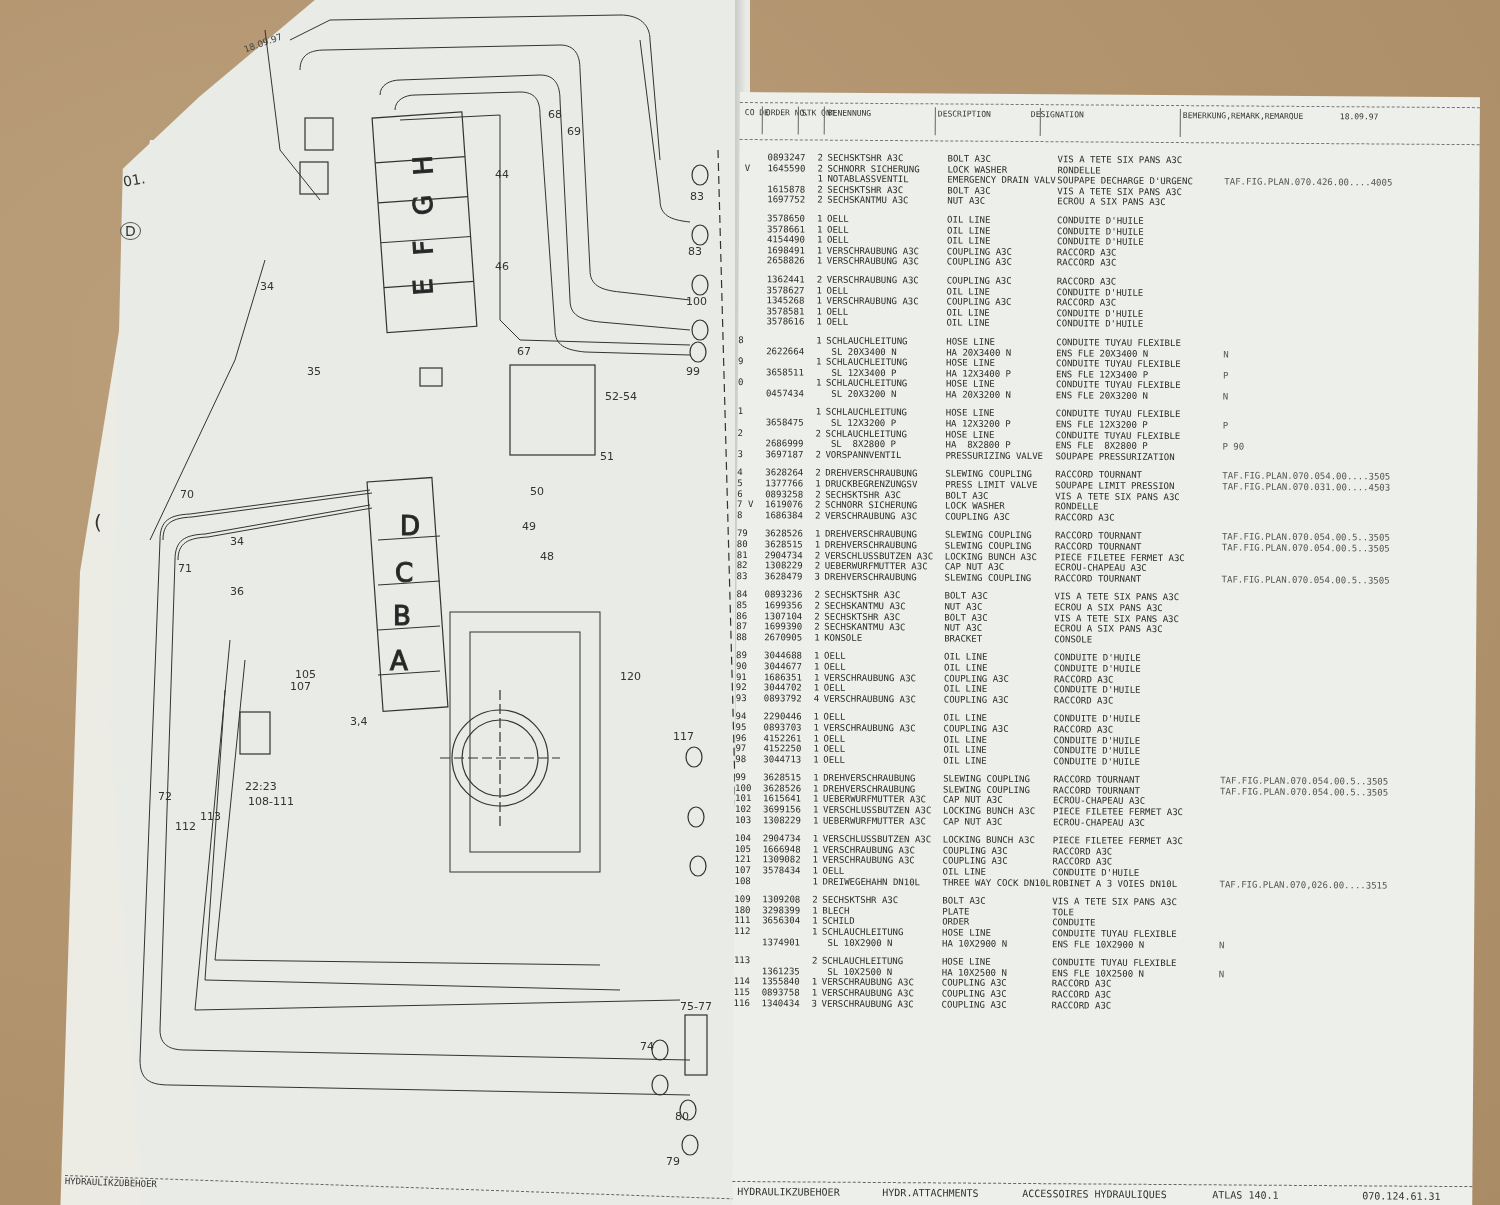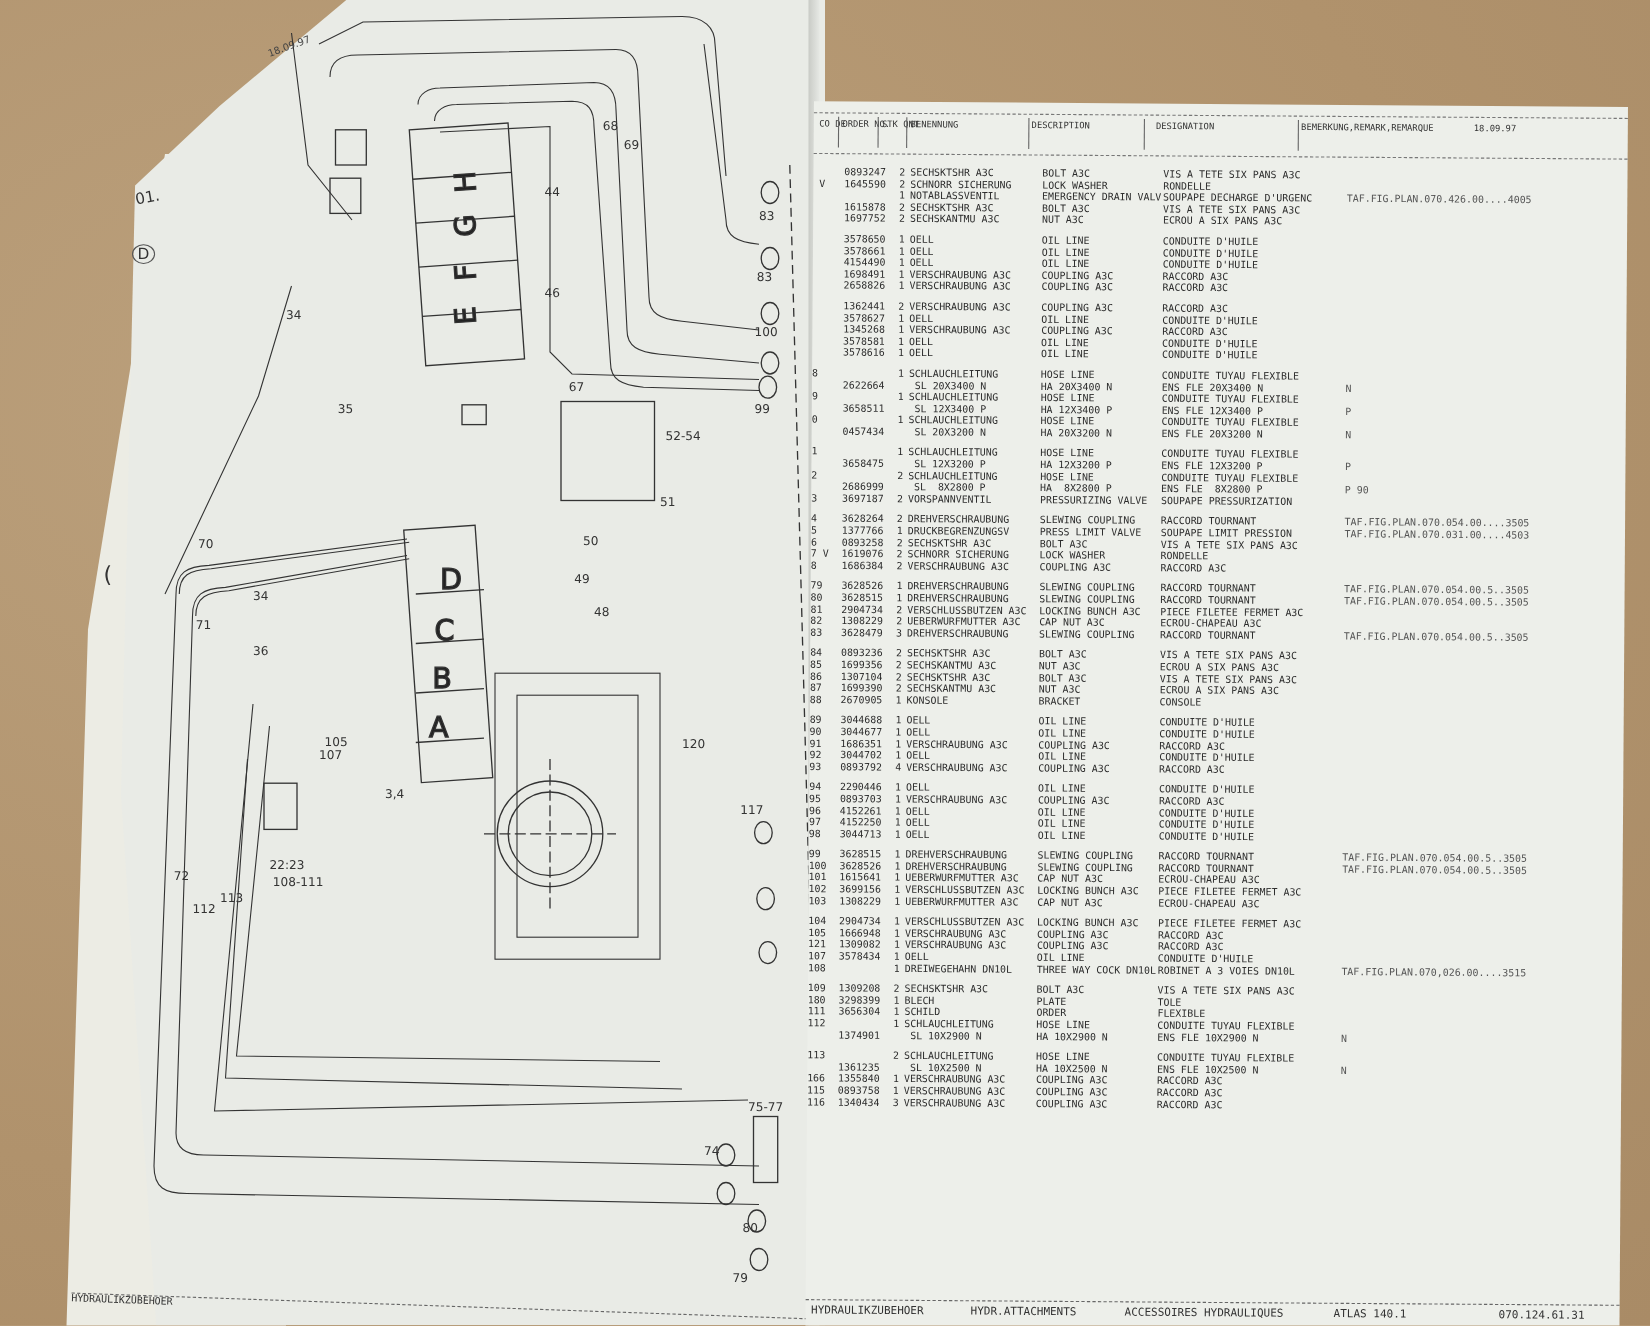--- a/index.html
+++ b/index.html
@@ -177,21 +177,21 @@
     <span class="c" style="left:5px">CO DE</span>
     <span class="sep" style="left:22px"></span>
     <span class="c" style="left:26px">ORDER NO.</span>
     <span class="sep" style="left:58px"></span>
     <span class="c" style="left:62px">STK QNT</span>
     <span class="sep" style="left:84px"></span>
     <span class="c" style="left:88px">BENENNUNG</span>
     <span class="sep" style="left:195px"></span>
     <span class="c" style="left:198px">DESCRIPTION</span>
     <span class="sep" style="left:300px"></span>
-    <span class="c" style="left:311px">DESIGNATION</span>
+    <span class="c" style="left:291px">DESIGNATION</span>
     <span class="sep" style="left:440px"></span>
     <span class="c" style="left:443px">BEMERKUNG,REMARK,REMARQUE</span>
     <span class="c" style="left:600px">18.09.97</span>
   </div>
 
   <div class="rows" id="rows">
       <div class="row"><span class="pos"></span><span class="ord">0893247</span><span class="qty">2</span><span class="ben">SECHSKTSHR A3C</span><span class="desc">BOLT A3C</span><span class="desi">VIS A TETE SIX PANS A3C</span><span class="rem"></span></div>
       <div class="row"><span class="pos"> V</span><span class="ord">1645590</span><span class="qty">2</span><span class="ben">SCHNORR SICHERUNG</span><span class="desc">LOCK WASHER</span><span class="desi">RONDELLE</span><span class="rem"></span></div>
       <div class="row"><span class="pos"></span><span class="ord"></span><span class="qty">1</span><span class="ben">NOTABLASSVENTIL</span><span class="desc">EMERGENCY DRAIN VALV</span><span class="desi">SOUPAPE DECHARGE D'URGENC</span><span class="rem">TAF.FIG.PLAN.070.426.00....4005</span></div>
       <div class="row"><span class="pos"></span><span class="ord">1615878</span><span class="qty">2</span><span class="ben">SECHSKTSHR A3C</span><span class="desc">BOLT A3C</span><span class="desi">VIS A TETE SIX PANS A3C</span><span class="rem"></span></div>
@@ -259,27 +259,27 @@
       <div class="row"><span class="pos">103</span><span class="ord">1308229</span><span class="qty">1</span><span class="ben">UEBERWURFMUTTER A3C</span><span class="desc">CAP NUT A3C</span><span class="desi">ECROU-CHAPEAU A3C</span><span class="rem"></span></div>
       <div class="gap"></div>
       <div class="row"><span class="pos">104</span><span class="ord">2904734</span><span class="qty">1</span><span class="ben">VERSCHLUSSBUTZEN A3C</span><span class="desc">LOCKING BUNCH A3C</span><span class="desi">PIECE FILETEE FERMET A3C</span><span class="rem"></span></div>
       <div class="row"><span class="pos">105</span><span class="ord">1666948</span><span class="qty">1</span><span class="ben">VERSCHRAUBUNG A3C</span><span class="desc">COUPLING A3C</span><span class="desi">RACCORD A3C</span><span class="rem"></span></div>
       <div class="row"><span class="pos">121</span><span class="ord">1309082</span><span class="qty">1</span><span class="ben">VERSCHRAUBUNG A3C</span><span class="desc">COUPLING A3C</span><span class="desi">RACCORD A3C</span><span class="rem"></span></div>
       <div class="row"><span class="pos">107</span><span class="ord">3578434</span><span class="qty">1</span><span class="ben">OELL</span><span class="desc">OIL LINE</span><span class="desi">CONDUITE D'HUILE</span><span class="rem"></span></div>
       <div class="row"><span class="pos">108</span><span class="ord"></span><span class="qty">1</span><span class="ben">DREIWEGEHAHN DN10L</span><span class="desc">THREE WAY COCK DN10L</span><span class="desi">ROBINET A 3 VOIES DN10L</span><span class="rem">TAF.FIG.PLAN.070,026.00....3515</span></div>
       <div class="gap"></div>
       <div class="row"><span class="pos">109</span><span class="ord">1309208</span><span class="qty">2</span><span class="ben">SECHSKTSHR A3C</span><span class="desc">BOLT A3C</span><span class="desi">VIS A TETE SIX PANS A3C</span><span class="rem"></span></div>
       <div class="row"><span class="pos">180</span><span class="ord">3298399</span><span class="qty">1</span><span class="ben">BLECH</span><span class="desc">PLATE</span><span class="desi">TOLE</span><span class="rem"></span></div>
-      <div class="row"><span class="pos">111</span><span class="ord">3656304</span><span class="qty">1</span><span class="ben">SCHILD</span><span class="desc">ORDER</span><span class="desi">FLEXIBLE</span><span class="rem"></span></div>
+      <div class="row"><span class="pos">111</span><span class="ord">3656304</span><span class="qty">1</span><span class="ben">SCHILD</span><span class="desc">ORDER</span><span class="desi">CONDUITE</span><span class="rem"></span></div>
       <div class="row"><span class="pos">112</span><span class="ord"></span><span class="qty">1</span><span class="ben">SCHLAUCHLEITUNG</span><span class="desc">HOSE LINE</span><span class="desi">CONDUITE TUYAU FLEXIBLE</span><span class="rem"></span></div>
       <div class="row"><span class="pos"></span><span class="ord">1374901</span><span class="qty"></span><span class="ben"> SL 10X2900 N</span><span class="desc">HA 10X2900 N</span><span class="desi">ENS FLE 10X2900 N</span><span class="rem">N</span></div>
       <div class="gap"></div>
       <div class="row"><span class="pos">113</span><span class="ord"></span><span class="qty">2</span><span class="ben">SCHLAUCHLEITUNG</span><span class="desc">HOSE LINE</span><span class="desi">CONDUITE TUYAU FLEXIBLE</span><span class="rem"></span></div>
       <div class="row"><span class="pos"></span><span class="ord">1361235</span><span class="qty"></span><span class="ben"> SL 10X2500 N</span><span class="desc">HA 10X2500 N</span><span class="desi">ENS FLE 10X2500 N</span><span class="rem">N</span></div>
-      <div class="row"><span class="pos">166</span><span class="ord">1355840</span><span class="qty">1</span><span class="ben">VERSCHRAUBUNG A3C</span><span class="desc">COUPLING A3C</span><span class="desi">RACCORD A3C</span><span class="rem"></span></div>
+      <div class="row"><span class="pos">114</span><span class="ord">1355840</span><span class="qty">1</span><span class="ben">VERSCHRAUBUNG A3C</span><span class="desc">COUPLING A3C</span><span class="desi">RACCORD A3C</span><span class="rem"></span></div>
       <div class="row"><span class="pos">115</span><span class="ord">0893758</span><span class="qty">1</span><span class="ben">VERSCHRAUBUNG A3C</span><span class="desc">COUPLING A3C</span><span class="desi">RACCORD A3C</span><span class="rem"></span></div>
       <div class="row"><span class="pos">116</span><span class="ord">1340434</span><span class="qty">3</span><span class="ben">VERSCHRAUBUNG A3C</span><span class="desc">COUPLING A3C</span><span class="desi">RACCORD A3C</span><span class="rem"></span></div>
       <div class="gap"></div>
     </div>
 
   <div class="footer">
     <span style="left:5px">HYDRAULIKZUBEHOER</span>
     <span style="left:150px">HYDR.ATTACHMENTS</span>
     <span style="left:290px">ACCESSOIRES HYDRAULIQUES</span>
     <span style="left:480px">ATLAS 140.1</span>

